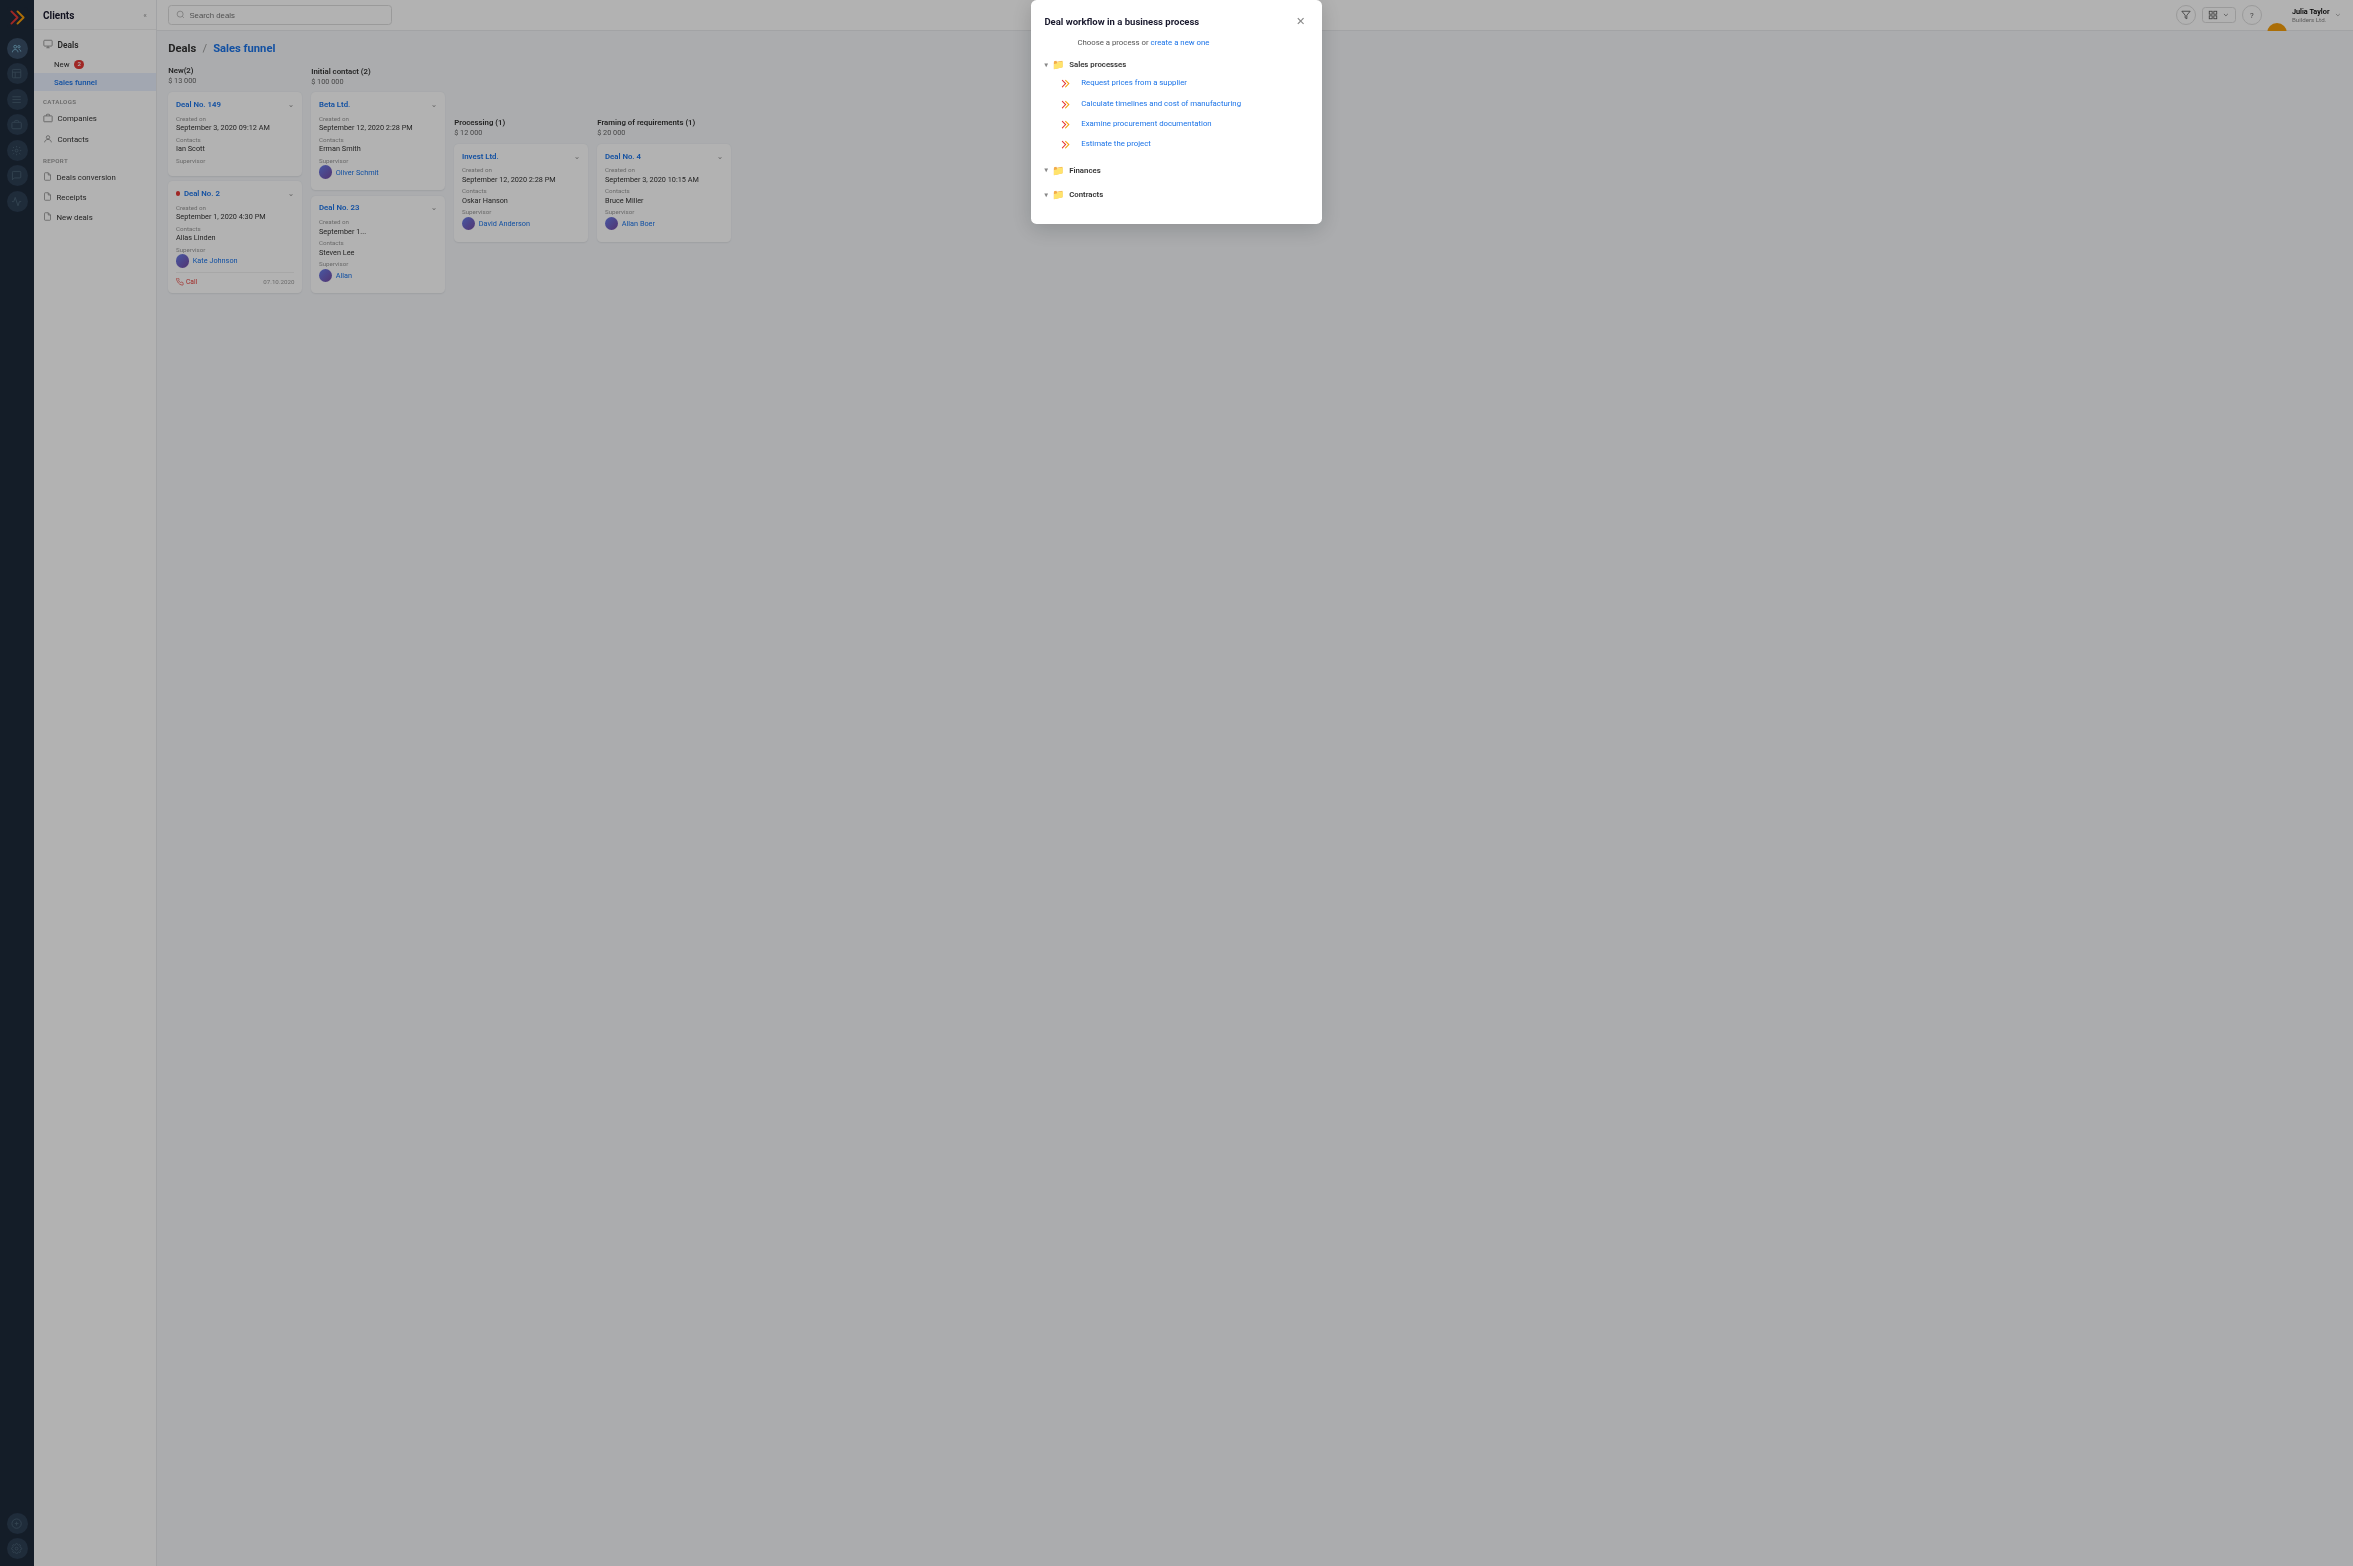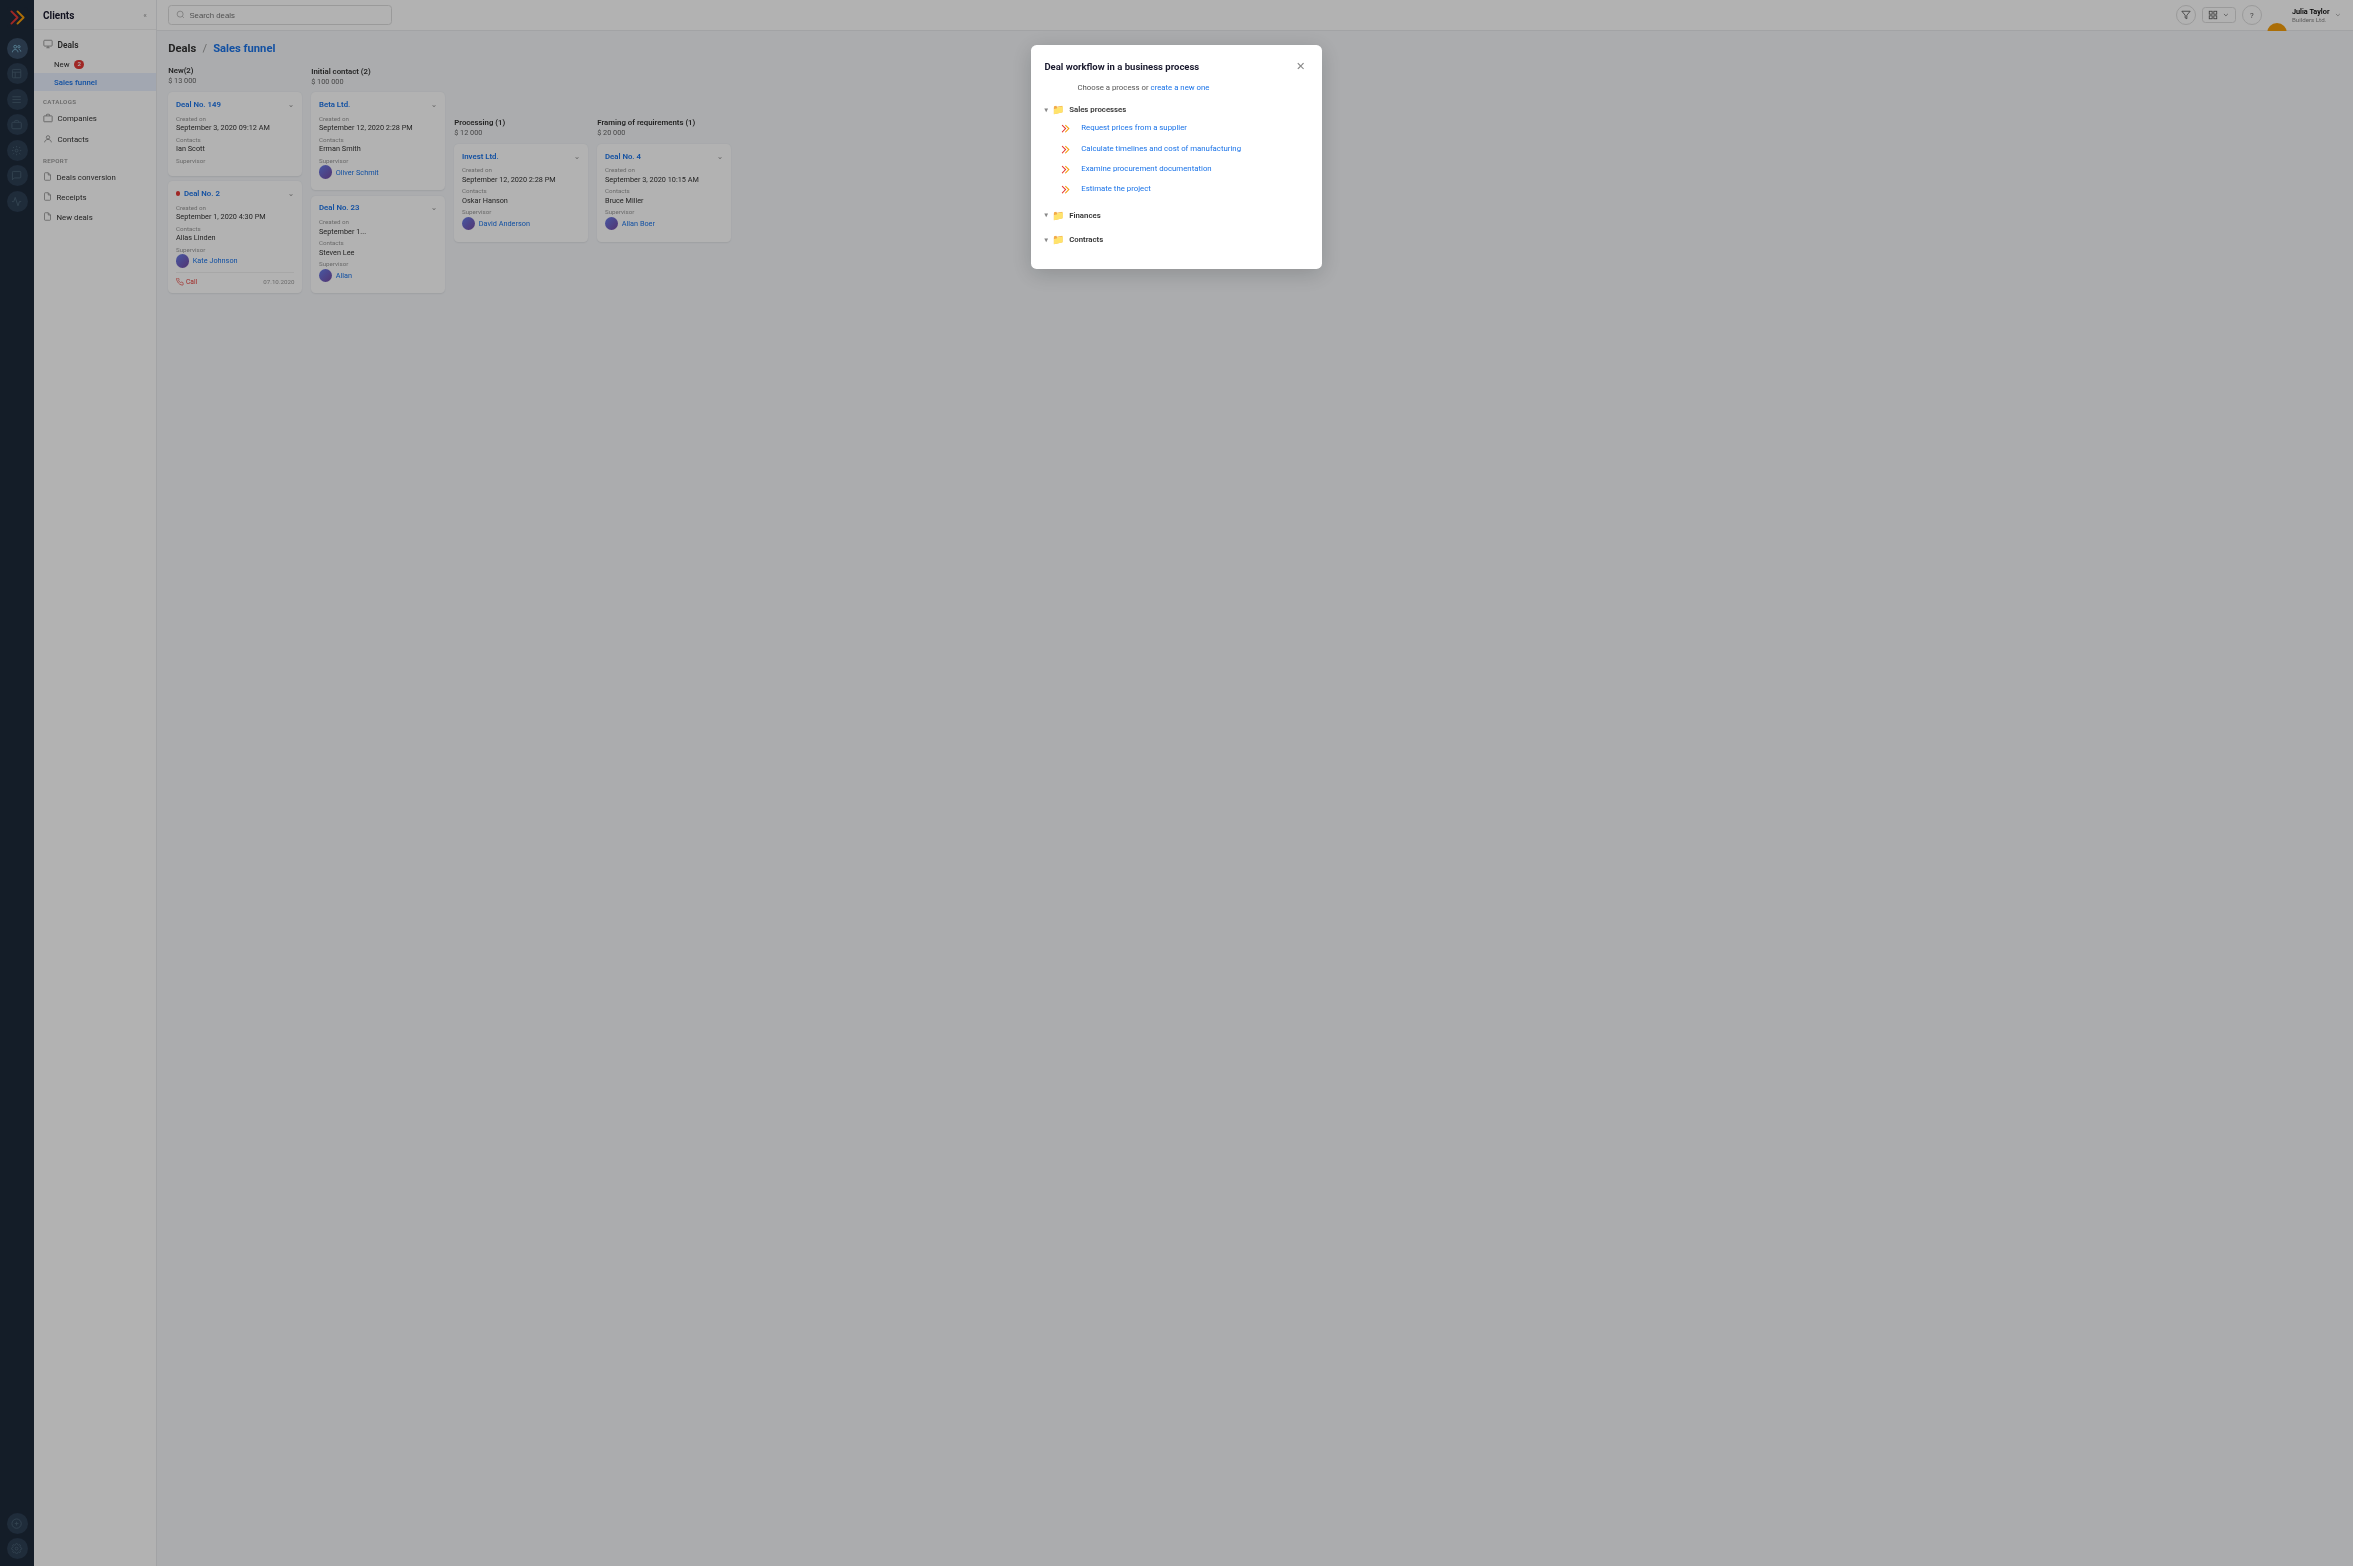--- a/index.html
+++ b/index.html
@@ -200,21 +200,20 @@
     }
     .deal-activity .act-label { display: flex; align-items: center; gap: 2.2px; color: #e53935; font-size: 6.7px; }
     .deal-activity .act-date { color: #999; font-size: 6.2px; }
 
     
     .overlay {
       position: fixed; inset: 0;
       background: rgba(0,0,0,0.3);
       z-index: 100;
       display: flex; align-items: flex-start; justify-content: center;
-      padding-top: 45px;
     }
     .modal {
       background: #fff;
       border-radius: 5.6px;
       padding: 13.4px;
       width: 291px;
       max-width: 90vw;
       box-shadow: 0 4.5px 22.4px rgba(0,0,0,0.18);
       position: relative;
       max-height: 80vh;

